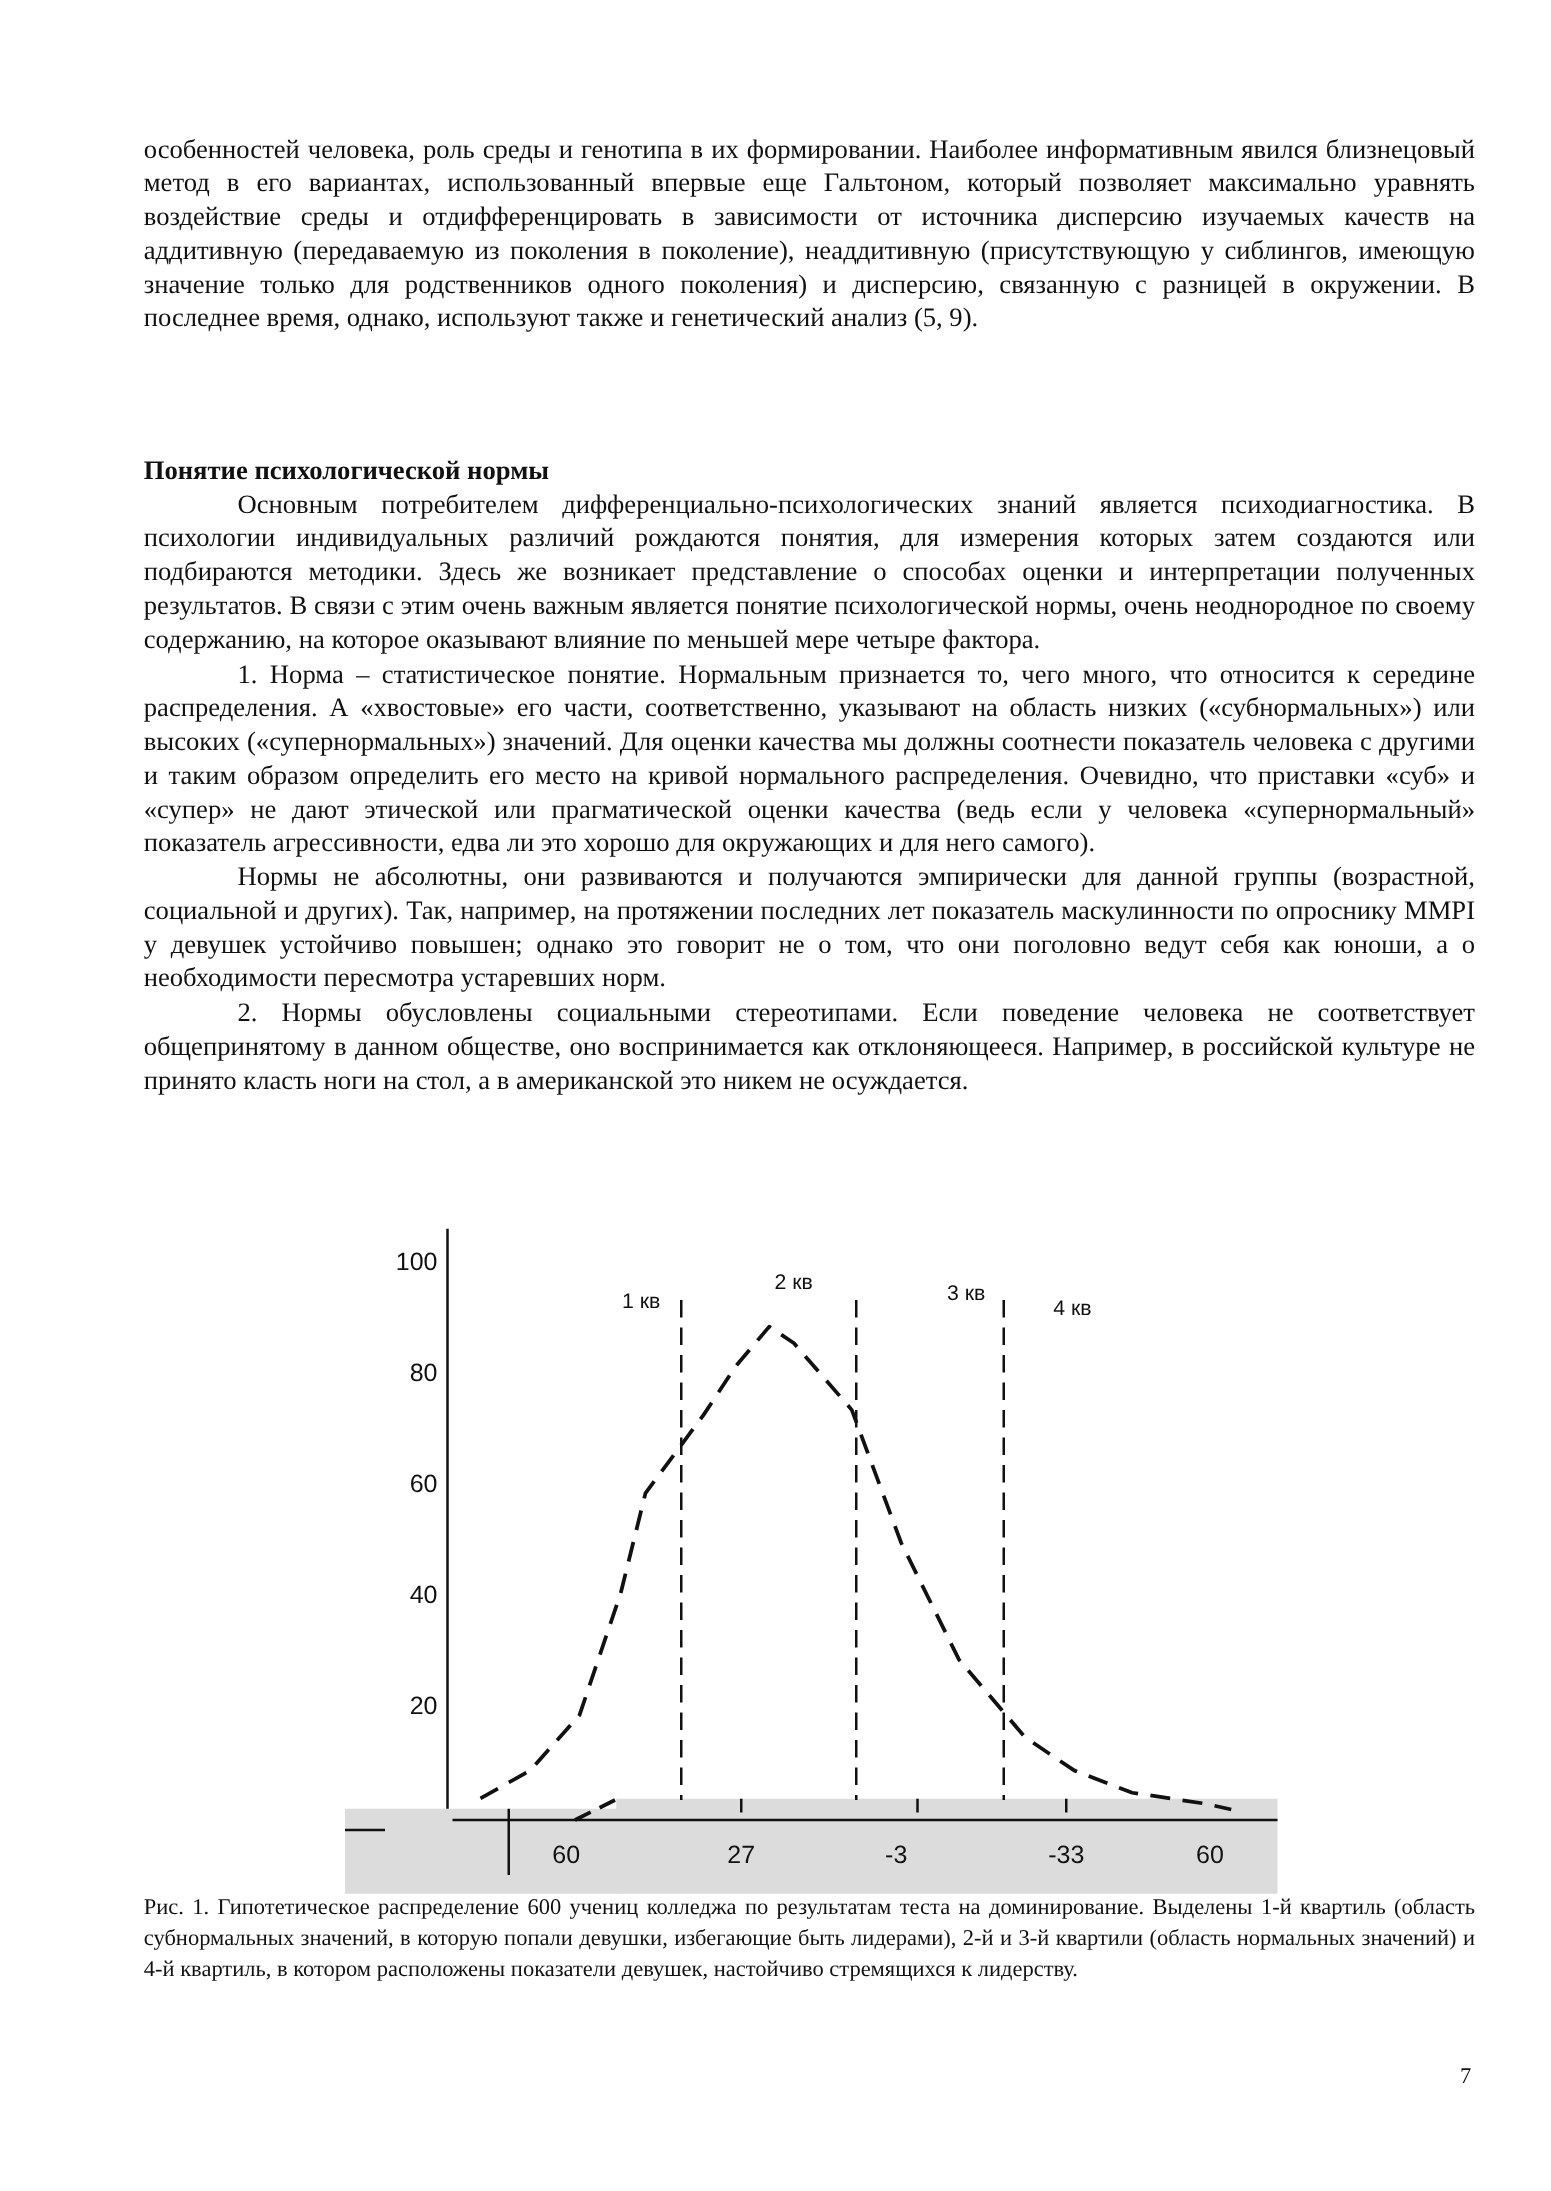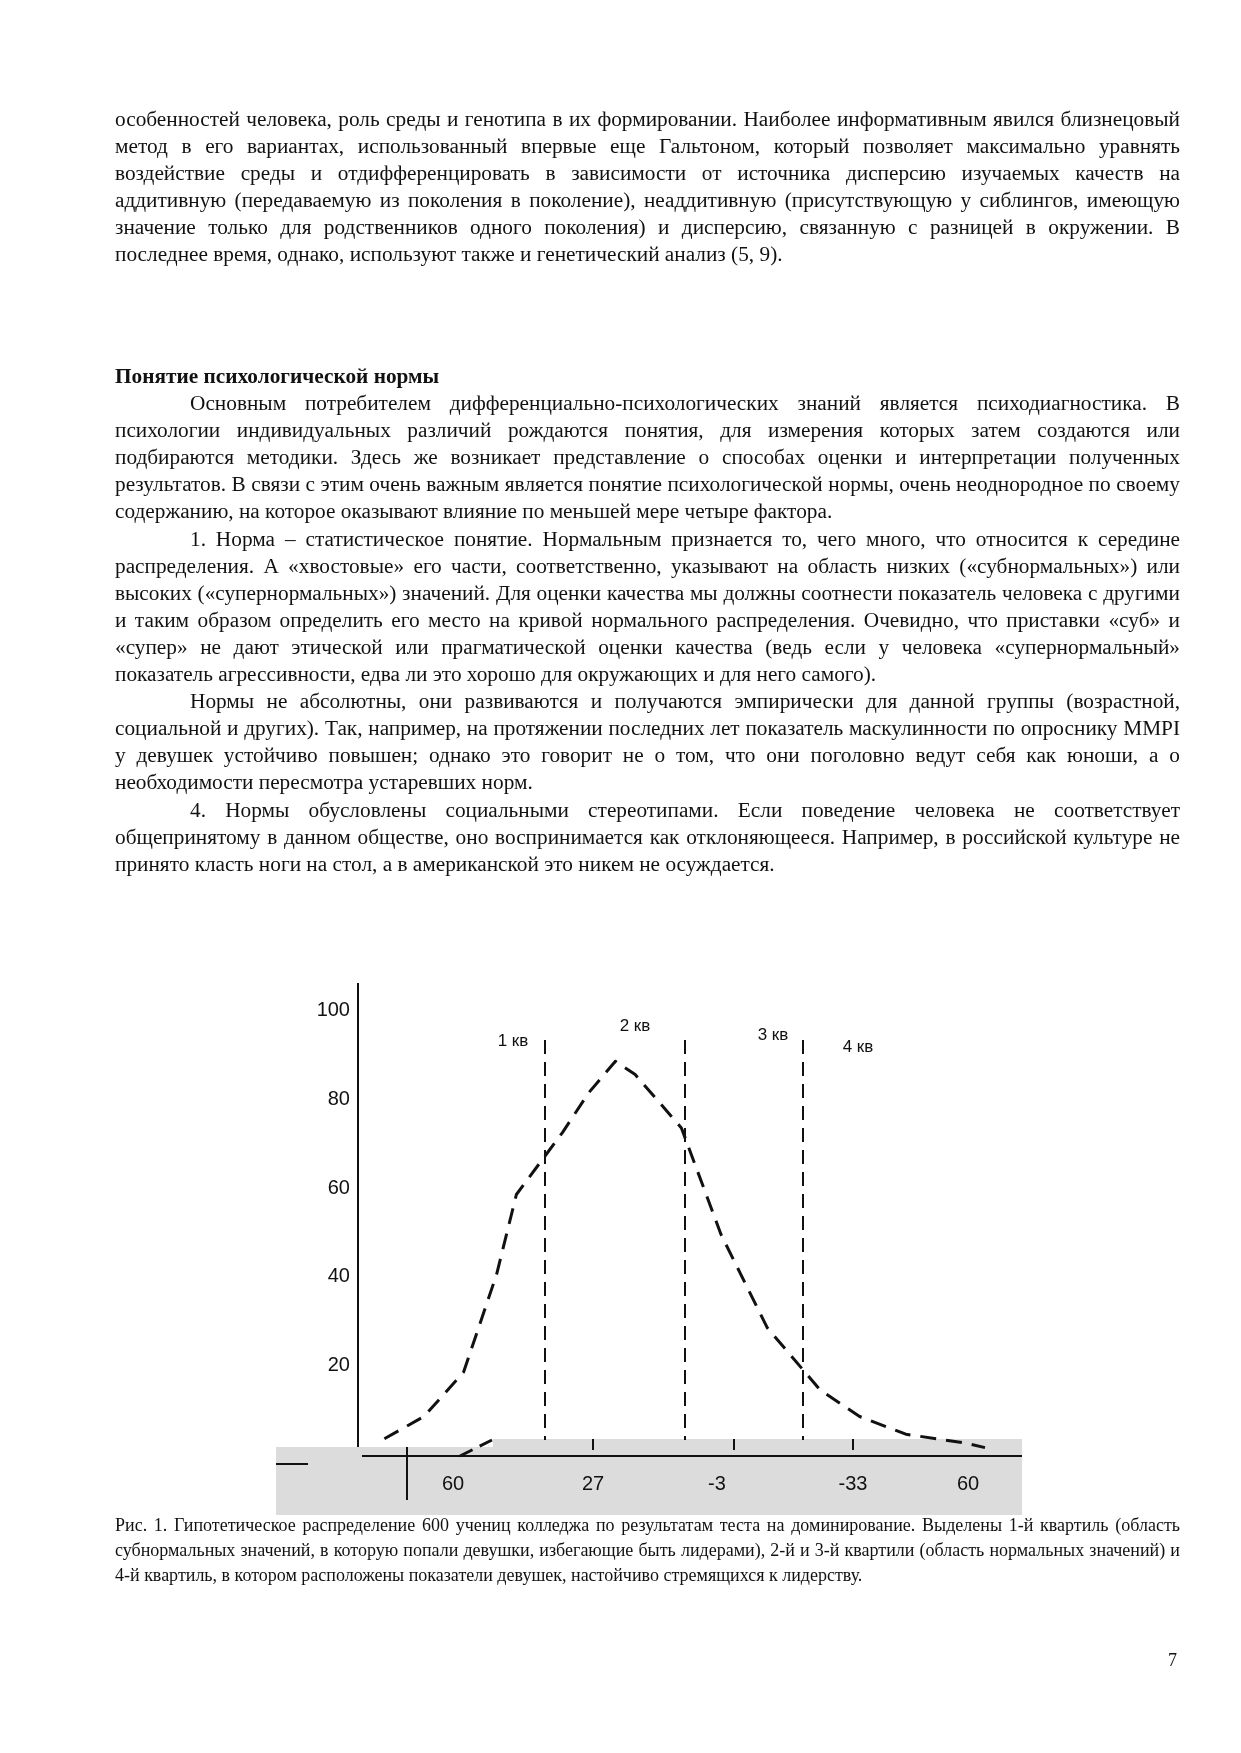--- a/index.html
+++ b/index.html
@@ -22,21 +22,21 @@
 
 <div class="col" id="top-block">
   <p class="p">особенностей человека, роль среды и генотипа в их формировании. Наиболее информативным явился близнецовый метод в его вариантах, использованный впервые еще Гальтоном, который позволяет максимально уравнять воздействие среды и отдифференцировать в зависимости от источника дисперсию изучаемых качеств на аддитивную (передаваемую из поколения в поколение), неаддитивную (присутствующую у сиблингов, имеющую значение только для родственников одного поколения) и дисперсию, связанную с разницей в окружении. В последнее время, однако, используют также и генетический анализ (5, 9).</p>
 </div>
 
 <div class="col" id="section">
   <p class="heading">Понятие психологической нормы</p>
   <p class="p indent">Основным потребителем дифференциально-психологических знаний является психодиагностика. В психологии индивидуальных различий рождаются понятия, для измерения которых затем создаются или подбираются методики. Здесь же возникает представление о способах оценки и интерпретации полученных результатов. В связи с этим очень важным является понятие психологической нормы, очень неоднородное по своему содержанию, на которое оказывают влияние по меньшей мере четыре фактора.</p>
   <p class="p indent">1. Норма – статистическое понятие. Нормальным признается то, чего много, что относится к середине распределения. А «хвостовые» его части, соответственно, указывают на область низких («субнормальных») или высоких («супернормальных») значений. Для оценки качества мы должны соотнести показатель человека с другими и таким образом определить его место на кривой нормального распределения. Очевидно, что приставки «суб» и «супер» не дают этической или прагматической оценки качества (ведь если у человека «супернормальный» показатель агрессивности, едва ли это хорошо для окружающих и для него самого).</p>
   <p class="p indent">Нормы не абсолютны, они развиваются и получаются эмпирически для данной группы (возрастной, социальной и других). Так, например, на протяжении последних лет показатель маскулинности по опроснику MMPI у девушек устойчиво повышен; однако это говорит не о том, что они поголовно ведут себя как юноши, а о необходимости пересмотра устаревших норм.</p>
-  <p class="p indent">4. Нормы обусловлены социальными стереотипами. Если поведение человека не соответствует общепринятому в данном обществе, оно воспринимается как отклоняющееся. Например, в российской культуре не принято класть ноги на стол, а в американской это никем не осуждается.</p>
+  <p class="p indent">2. Нормы обусловлены социальными стереотипами. Если поведение человека не соответствует общепринятому в данном обществе, оно воспринимается как отклоняющееся. Например, в российской культуре не принято класть ноги на стол, а в американской это никем не осуждается.</p>
 </div>
 
 <svg id="chart" xmlns="http://www.w3.org/2000/svg" width="1241" height="1753">
   <g id="chart-static">
     <rect x="276" y="1447" width="218" height="68" fill="#dcdcdc"></rect>
     <rect x="493" y="1439" width="529" height="76" fill="#dcdcdc"></rect>
     <line x1="358" y1="983" x2="358" y2="1447" stroke="#111" stroke-width="2"></line>
     <line x1="362" y1="1456" x2="1022" y2="1456" stroke="#111" stroke-width="2"></line>
     <line x1="276" y1="1464" x2="308" y2="1464" stroke="#111" stroke-width="2"></line>
     <line x1="407" y1="1447" x2="407" y2="1500" stroke="#111" stroke-width="2"></line>

